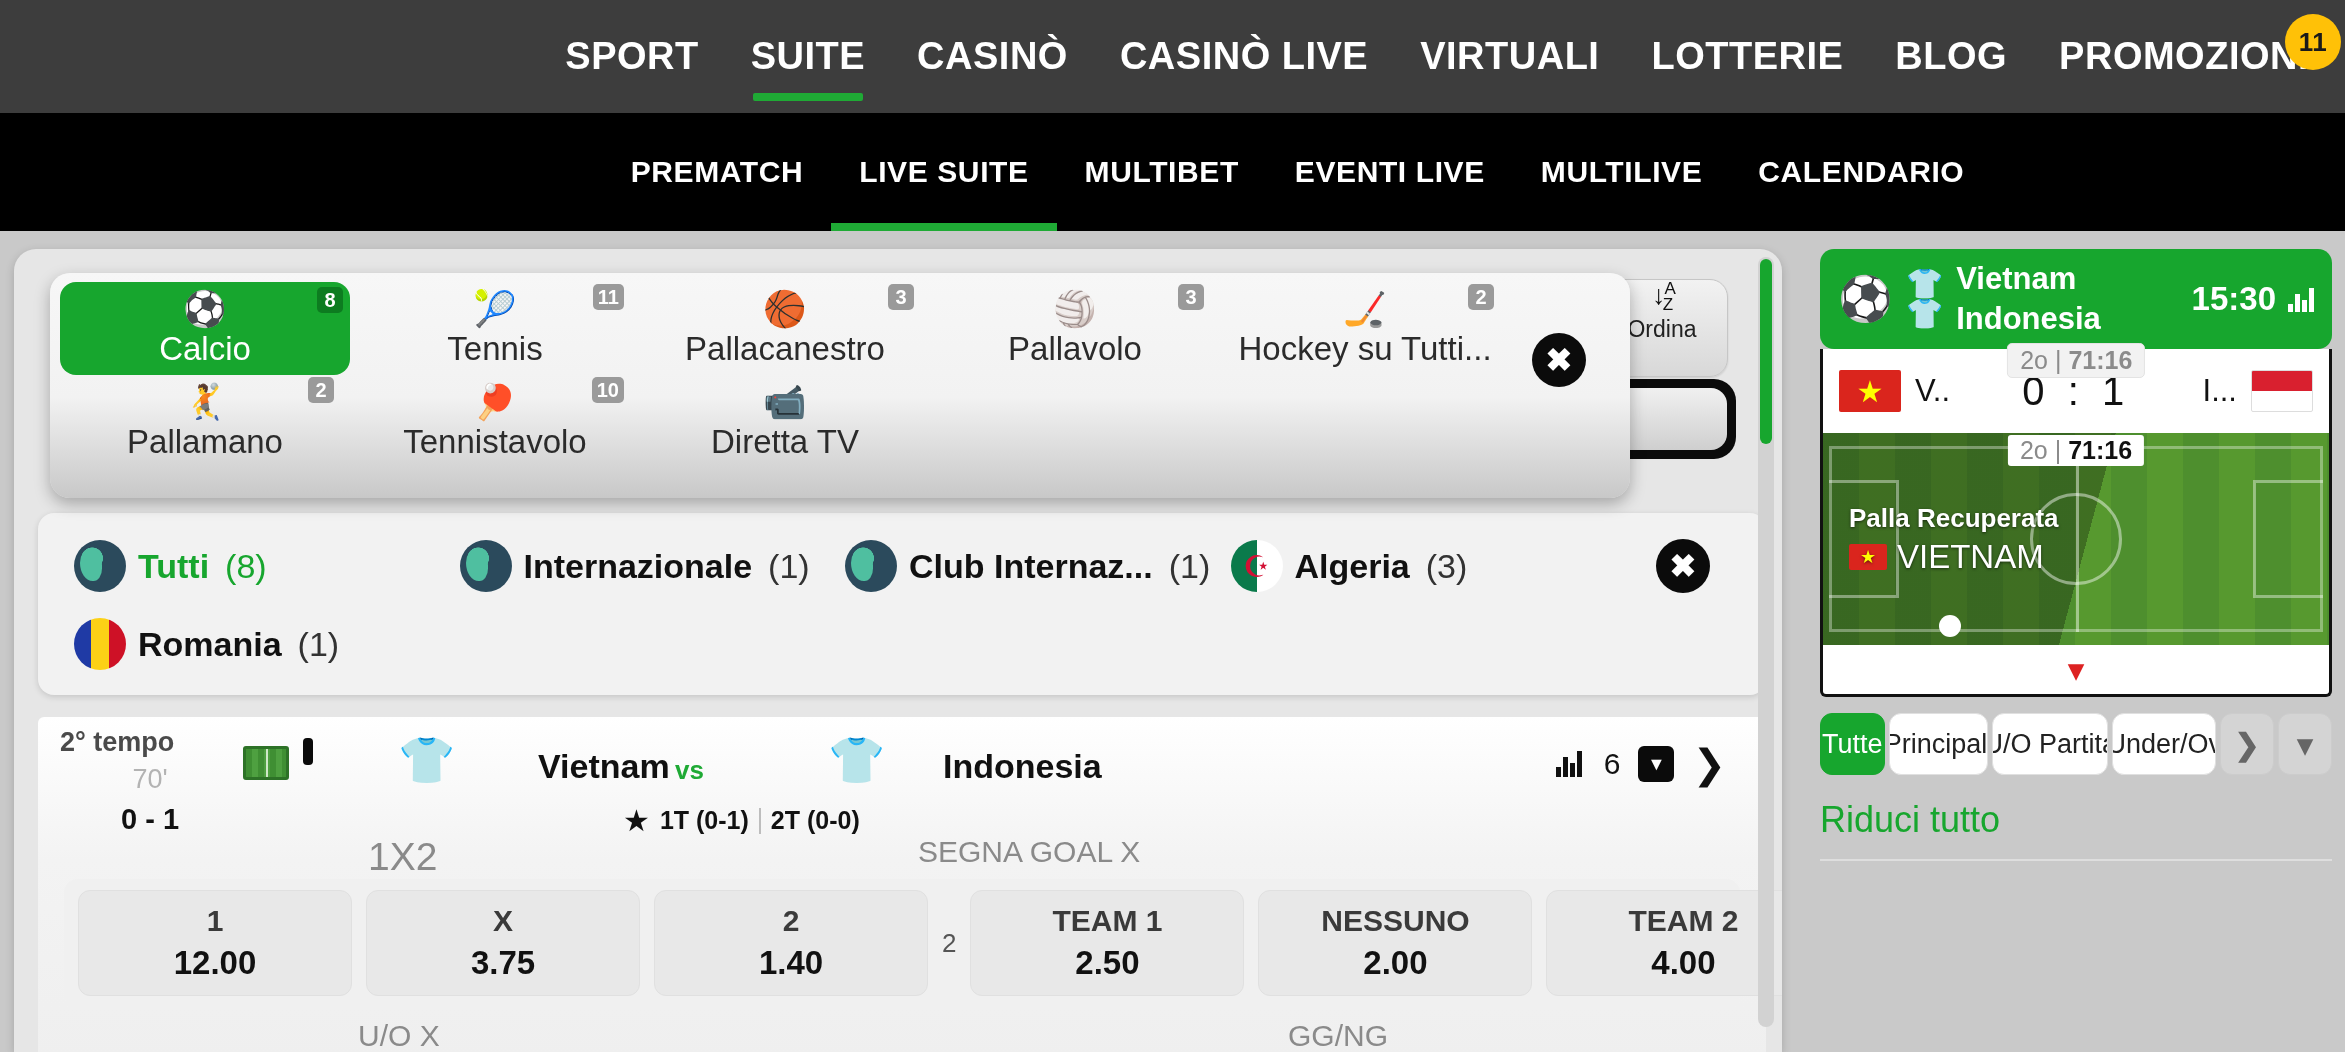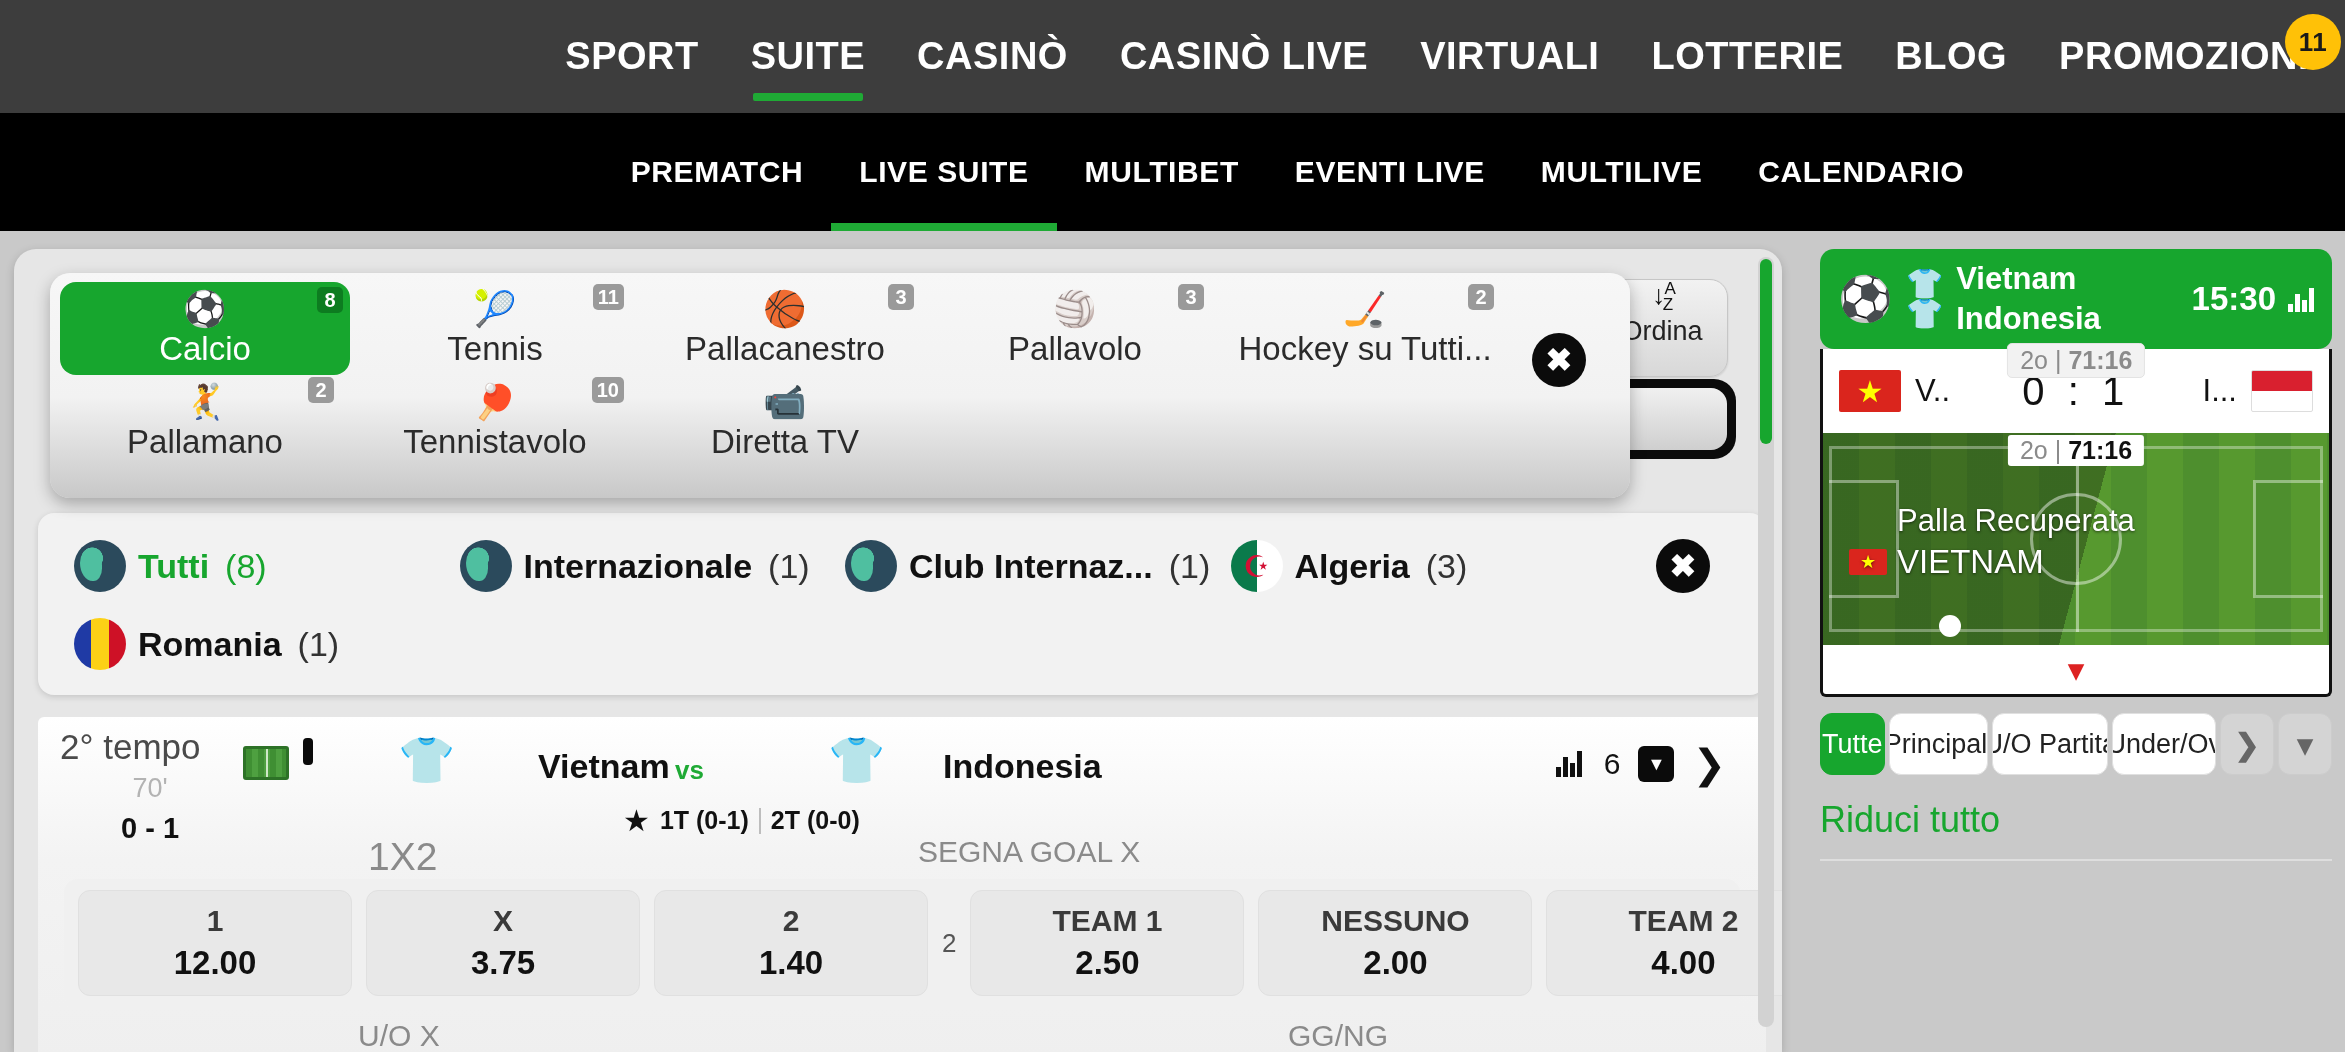--- a/index.html
+++ b/index.html
@@ -95,21 +95,21 @@
   .ordina-btn {
     position: absolute; right: 8px; top: 22px;
     width: 132px; height: 98px;
     background: linear-gradient(180deg,#f2f2f2,#d8d8d8);
     border: 1px solid #c6c6c6; border-radius: 18px;
     display: flex; flex-direction: column; align-items: center; justify-content: flex-start;
     cursor: pointer;
     box-shadow: 0 1px 2px rgba(0,0,0,.12);
   }
   .ordina-btn .az { font-size: 27px; color: #111; line-height: 1; letter-spacing: -1px;}
-  .ordina-btn .lbl { font-size: 27px; color: #222; margin-top: 3px; }
+  .ordina-btn .lbl { font-size: 23px; color: #222; margin-top: 3px; }
 
   .search-wrap {
     position: absolute; right: 0px; top: 122px;
     width: 322px; height: 80px;
     background: #0b0b0b; border-radius: 22px;
     padding: 9px;
   }
   .search-input {
     width: 100%; height: 100%;
     border: none; border-radius: 16px;
@@ -210,21 +210,21 @@
   }
 
   
   .match-card {
     position: absolute; left: 24px; top: 468px;
     width: 1728px; height: 340px;
     background: linear-gradient(180deg,#ffffff 0%,#f3f3f3 42%,#efefef 100%);
     border-radius: 6px;
   }
   .m-status { position: absolute; left: 22px; top: 10px; width: 180px; text-align: left; }
-  .m-period { font-size: 35px; color: #4a4a4a; }
+  .m-period { font-size: 27px; color: #4a4a4a; font-weight: bold; }
   .m-minute { font-size: 27px; color: #b3b3b3; margin-top: 6px; text-align: center; }
   .m-score  { font-size: 29px; color: #111; font-weight: 700; margin-top: 8px; text-align: center;}
   .m-icons { position: absolute; left: 205px; top: 26px; display: flex; gap: 14px; align-items: center;}
   .pitch-icon {
     width: 46px; height: 34px; border-radius: 3px;
     background: repeating-linear-gradient(90deg,#3f8f33 0 6px,#4ea040 6px 12px);
     border: 3px solid #2d7227; position: relative;
   }
   .pitch-icon::after{content:"";position:absolute;left:50%;top:0;width:2px;height:100%;background:#cfe8c8;}
   .tv-icon { width: 44px; height: 40px; position: relative; }
@@ -324,21 +324,21 @@
     background: #ffffff; border-radius: 3px;
     padding: 1px 12px; font-size: 25px; color: #8b8b8b; white-space: nowrap; z-index: 4;
   }
   .pz-chip b { color: #111; font-weight: 700; }
   .pz-line-mid { position:absolute; left:50%; top:6%; bottom:6%; width:3px; background:rgba(255,255,255,.45); }
   .pz-circle { position:absolute; left:50%; top:50%; width:92px; height:92px; margin:-46px 0 0 -46px; border:3px solid rgba(255,255,255,.45); border-radius:50%; }
   .pz-box-l { position:absolute; left:6px; top:22%; width:70px; height:56%; border:3px solid rgba(255,255,255,.4); border-left:none;}
   .pz-box-r { position:absolute; right:6px; top:22%; width:70px; height:56%; border:3px solid rgba(255,255,255,.4); border-right:none;}
   .pz-outline { position:absolute; left:6px; right:6px; top:6%; bottom:6%; border:3px solid rgba(255,255,255,.35); }
   .pz-evt { position:absolute; left:26px; top:70px; color:#fff; }
-  .pz-evt .t1 { font-size: 31px; font-weight: 400; text-shadow: 0 1px 3px rgba(0,0,0,.6); margin-left: 48px; }
+  .pz-evt .t1 { font-size: 26px; font-weight: 700; text-shadow: 0 1px 3px rgba(0,0,0,.6); }
   .pz-evt .t2 { font-size: 33px; font-weight: 400; margin-top: 4px; display:flex; align-items:center; gap:10px; text-shadow: 0 1px 3px rgba(0,0,0,.6);}
   .pz-evt .mini-flag { width:38px; height:26px; background:#da251d; position:relative; border-radius:2px;}
   .pz-evt .mini-flag::after{content:"\2605"; position:absolute; inset:0; color:#ffff00; font-size:18px; display:flex; align-items:center; justify-content:center;}
   .pz-ball { position:absolute; left:116px; bottom:8px; width:22px; height:22px; background:#fff; border-radius:50%; }
 
   .rc-expand {
     width: 100%; height: 52px; background: #fff;
     border-left: 3px solid #111; border-right: 3px solid #111; border-bottom: 3px solid #111;
     border-radius: 0 0 6px 6px;
     display: flex; align-items: center; justify-content: center; cursor: pointer;

